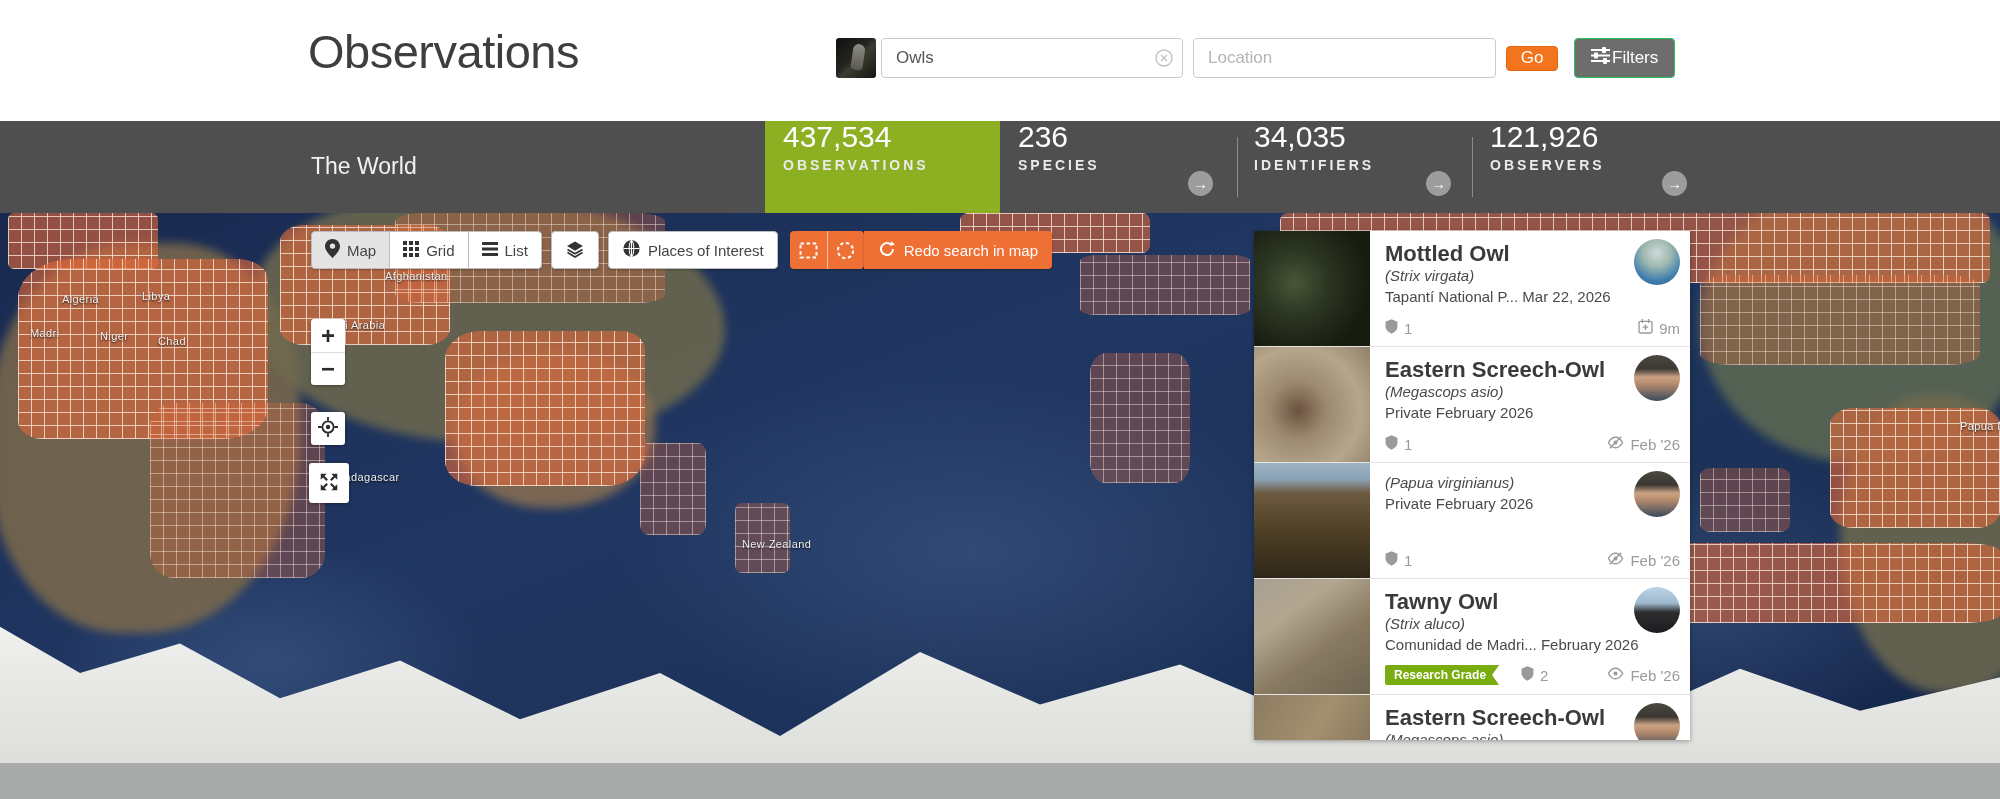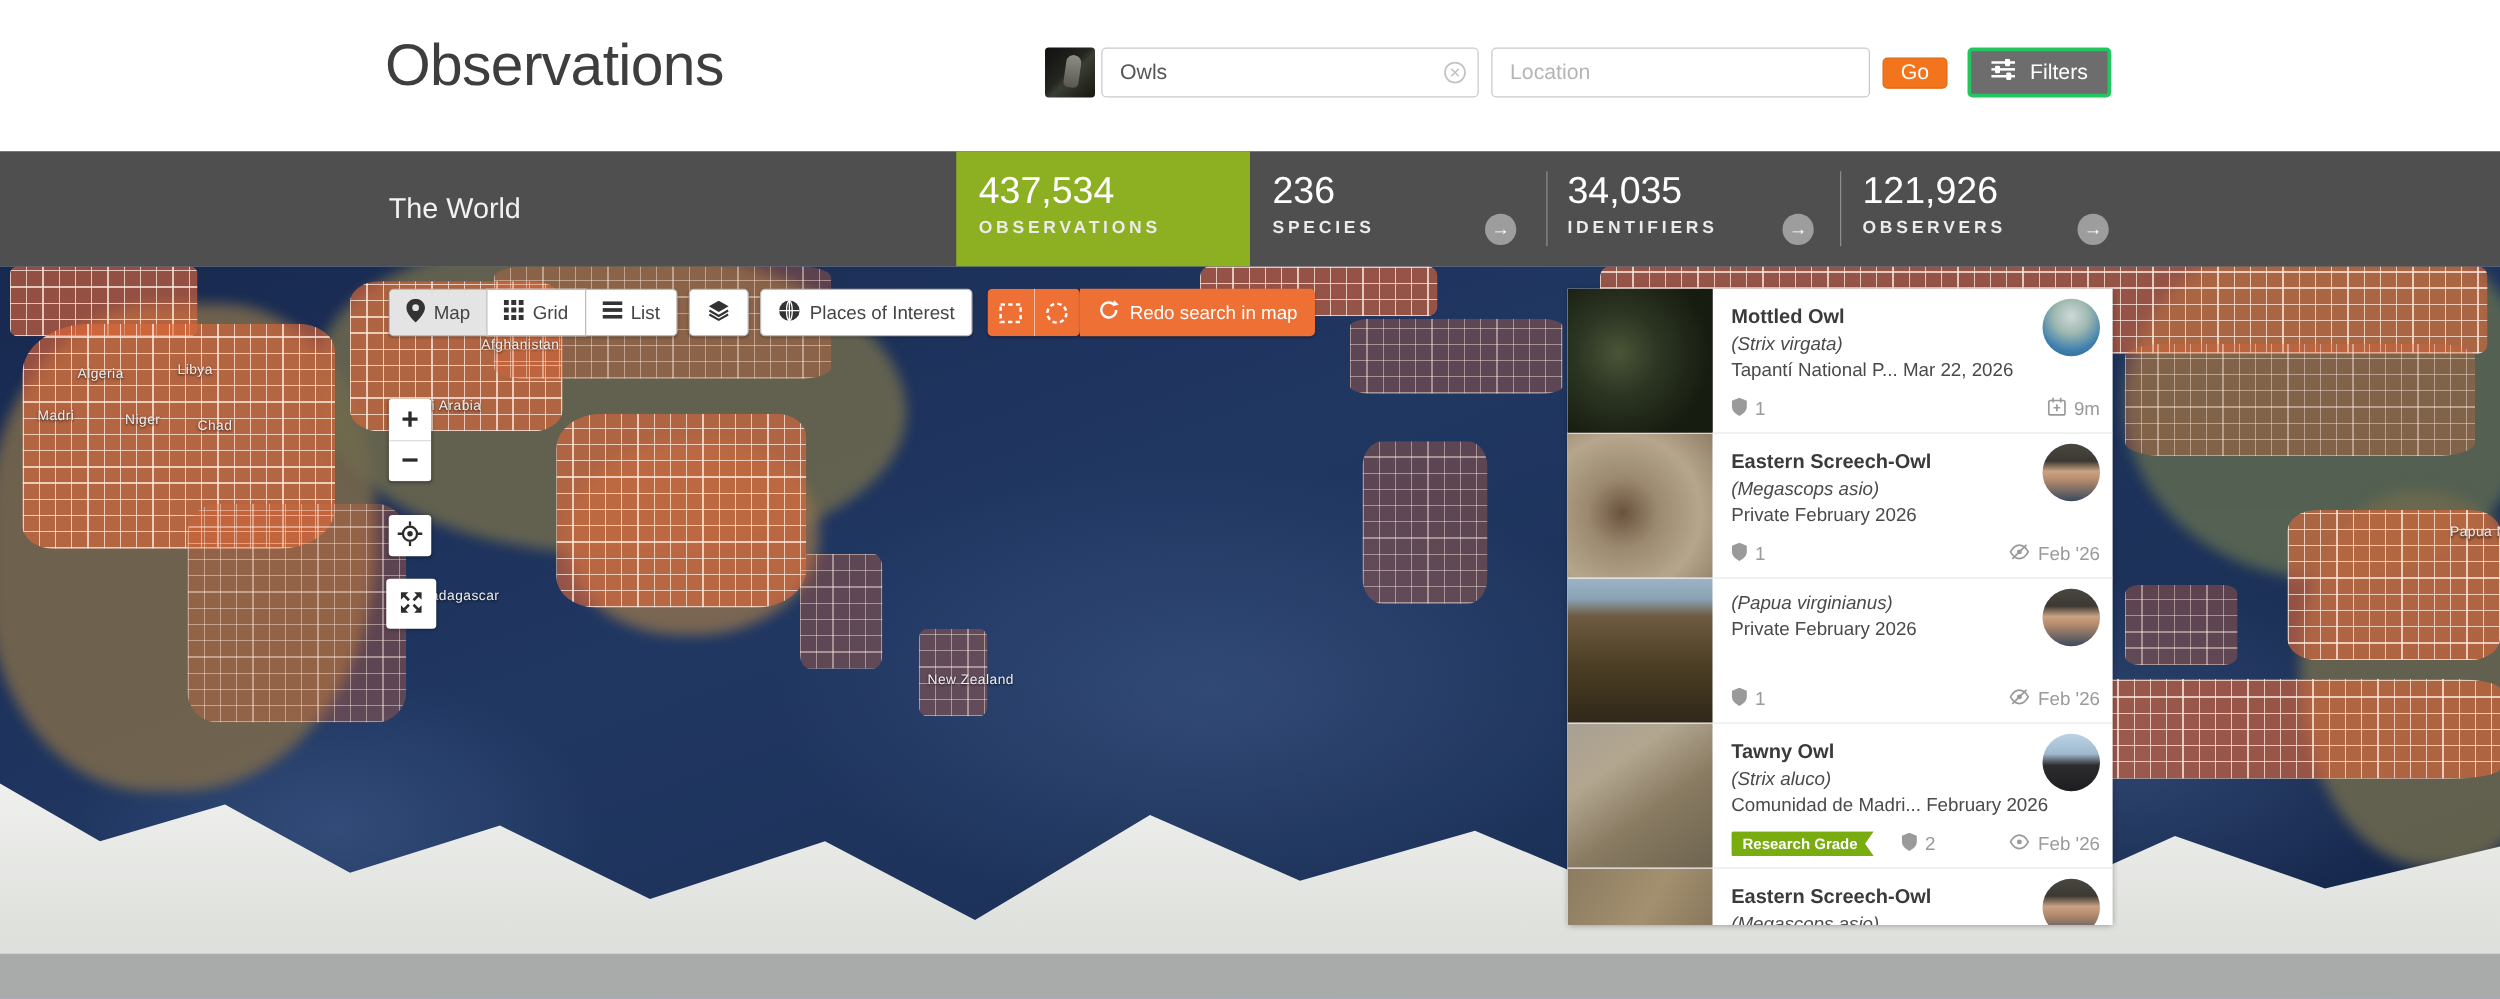--- a/index.html
+++ b/index.html
@@ -11,26 +11,26 @@
   .page-title { position:absolute; left:308px; top:24px; font-size:47px; font-weight:400; color:#3e3e3e; letter-spacing:-0.5px; }
   .searchbar { position:absolute; left:836px; top:38px; height:40px; display:flex; align-items:center; }
   .taxon-thumb { width:40px; height:40px; border-radius:3px; background:linear-gradient(135deg,#111 0%,#23251f 45%,#3a3d33 55%,#15170f 100%); position:relative; overflow:hidden; flex:0 0 auto; }
   .taxon-thumb:after { content:""; position:absolute; left:16px; top:6px; width:12px; height:26px; background:linear-gradient(180deg,#8e8d86,#5a584e); border-radius:6px 6px 4px 4px; transform:rotate(8deg); }
   .input-wrap { position:relative; margin-left:5px; }
   .txt-input { width:302px; height:40px; border:1px solid #cacaca; border-radius:4px; font-size:17px; color:#555; padding:0 36px 0 14px; font-family:"Liberation Sans",sans-serif; outline:none; }
   .txt-input.loc { width:303px; padding-right:14px; margin-left:10px; }
   .txt-input::placeholder { color:#b5b5b5; }
   .clear-ic { position:absolute; right:10px; top:11px; width:18px; height:18px; }
   .btn-go { margin-left:10px; width:52px; height:25px; background:#f2741c; border:1px solid #e0660f; border-radius:4px; color:#fff; font-size:17px; cursor:pointer; font-family:"Liberation Sans",sans-serif; }
-  .btn-filters { margin-left:16px; height:40px; padding:0 16px; background:#6d6d6d; border:3px solid #22c55e; border-radius:4px; color:#fff; font-size:17px; display:flex; align-items:center; gap:12px; cursor:pointer; font-family:"Liberation Sans",sans-serif; }
+  .btn-filters { margin-left:16px; height:40px; padding:0 16px; background:#6d6d6d; border:1px solid #22c55e; border-radius:4px; color:#fff; font-size:17px; display:flex; align-items:center; gap:2px; cursor:pointer; font-family:"Liberation Sans",sans-serif; }
 
   
   .statsbar { position:absolute; left:0; top:121px; width:2000px; height:92px; background:#4f4f4f; z-index:30; }
   .place-label { position:absolute; left:311px; top:32px; font-size:23px; color:#f2f2f2; font-weight:400; }
-  .stat { position:absolute; top:0; height:92px; padding-top:16px; color:#fff; }
+  .stat { position:absolute; top:0; height:92px; color:#fff; }
   .stat .num { font-size:30px; line-height:32px; font-weight:400; color:#fff; }
   .stat .lbl { font-size:14px; letter-spacing:3px; font-weight:700; color:#eceaea; margin-top:4px; }
   .stat.tab-active { left:765px; width:235px; background:#8cb021; padding-left:18px; }
   .stat.s2 { left:1018px; width:216px; }
   .stat.s3 { left:1254px; width:216px; }
   .stat.s4 { left:1490px; width:214px; }
   .stat-arrow { position:absolute; top:50px; width:25px; height:25px; border-radius:50%; background:#9d9d9d; color:#fff; font-size:15px; line-height:25px; text-align:center; font-weight:700; cursor:pointer; }
   .s2 .stat-arrow { left:170px; } .s3 .stat-arrow { left:172px; } .s4 .stat-arrow { left:172px; }
   .vdiv { position:absolute; top:16px; width:1px; height:60px; background:rgba(255,255,255,.35); }
   .vdiv.d1 { left:1237px; } .vdiv.d2 { left:1472px; }
@@ -77,21 +77,21 @@
   
   .obs-panel { position:absolute; left:1254px; top:18px; width:436px; height:509px; background:#fff; z-index:12; overflow:hidden; box-shadow:0 1px 5px rgba(0,0,0,.35); }
   .card { position:relative; height:116px; border-bottom:1px solid #e5e5e5; display:flex; background:#fff; cursor:pointer; }
   .card-thumb { width:116px; height:115px; flex:0 0 auto; }
   .thumb-1 { background:radial-gradient(circle at 35% 45%, #4a5537 0%, #2c3522 34%, #171c10 75%), #141910; }
   .thumb-2 { background:radial-gradient(circle at 38% 55%, #6b523e 0%, #9c8a70 30%, #b5a68c 65%, #8f7f66 100%); }
   .thumb-3 { background:linear-gradient(180deg,#9db3c4 0%, #8aa2b5 14%, #6e5b41 26%, #4e4026 58%, #302718 100%); }
   .thumb-4 { background:linear-gradient(145deg,#a8a093 0%, #b3a68f 30%, #897b62 60%, #6e6450 100%); }
   .thumb-5 { background:linear-gradient(120deg,#8c7b61 0%, #a3906f 45%, #776751 100%); }
   .card-body { position:relative; flex:1; padding:10px 14px 10px 15px; }
-  .card-title { font-size:16px; font-weight:700; color:#3a3a3a; line-height:25px; }
+  .card-title { font-size:22px; font-weight:700; color:#3a3a3a; line-height:25px; }
   .card-sci { font-size:15px; font-style:italic; color:#4a4a4a; line-height:20px; }
   .card-place { font-size:15px; color:#4a4a4a; line-height:20px; margin-top:1px; }
   .avatar { position:absolute; right:10px; top:8px; width:46px; height:46px; border-radius:50%; }
   .av-1 { background:radial-gradient(circle at 50% 30%, #cfd8da 0%, #9fb9b0 35%, #3f7fae 70%, #2e5f85 100%); }
   .av-2 { background:linear-gradient(180deg,#4a4640 0%, #3c3833 30%, #caa284 48%, #b78c6d 62%, #3a4a5c 100%); }
   .av-4 { background:linear-gradient(180deg,#bcd3e4 0%, #9fb9cf 35%, #2d2c2e 55%, #1d1c20 100%); }
   .card-foot { position:absolute; left:15px; right:10px; bottom:9px; display:flex; align-items:center; font-size:15px; color:#9a9a9a; }
   .idcount { display:flex; align-items:center; gap:6px; }
   .foot-date { margin-left:auto; display:flex; align-items:center; gap:6px; }
   .rg-badge { background:#79ac0f; color:#fff; font-size:12px; font-weight:700; height:20px; line-height:20px; padding:0 13px 0 9px; margin-right:22px; clip-path:polygon(0 0, 100% 0, calc(100% - 7px) 50%, 100% 100%, 0 100%); border-radius:2px 0 0 2px; }

